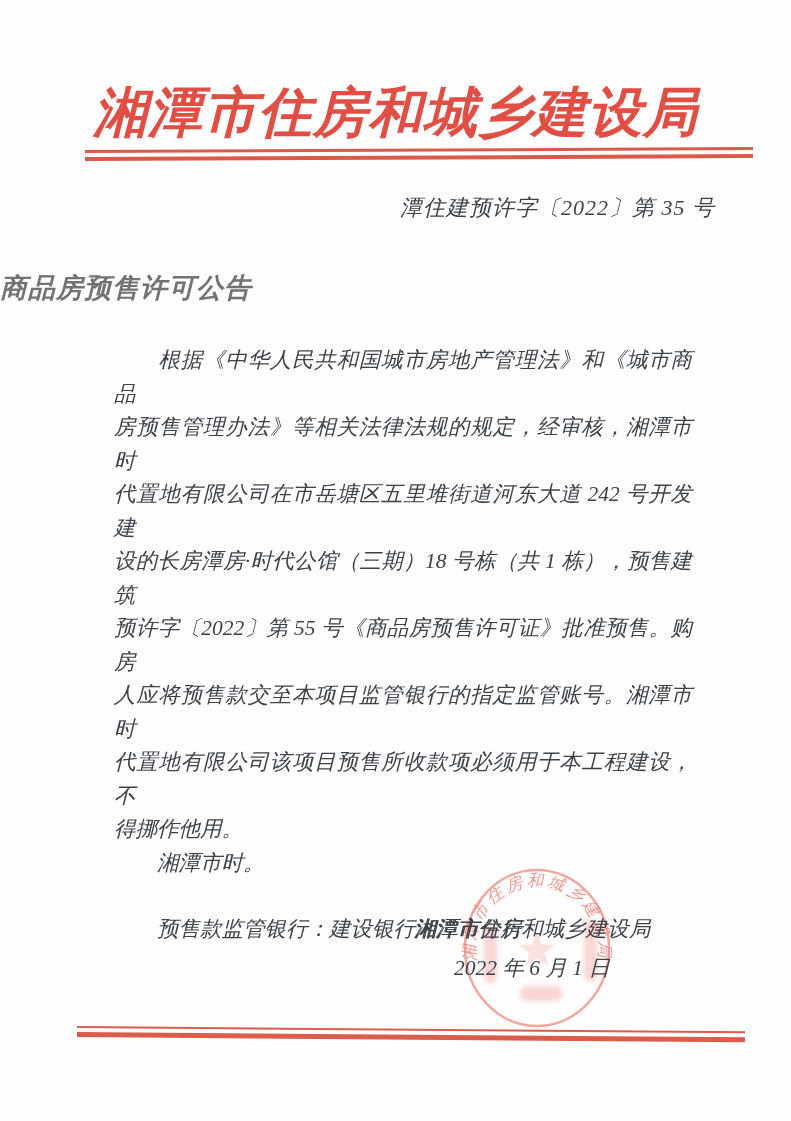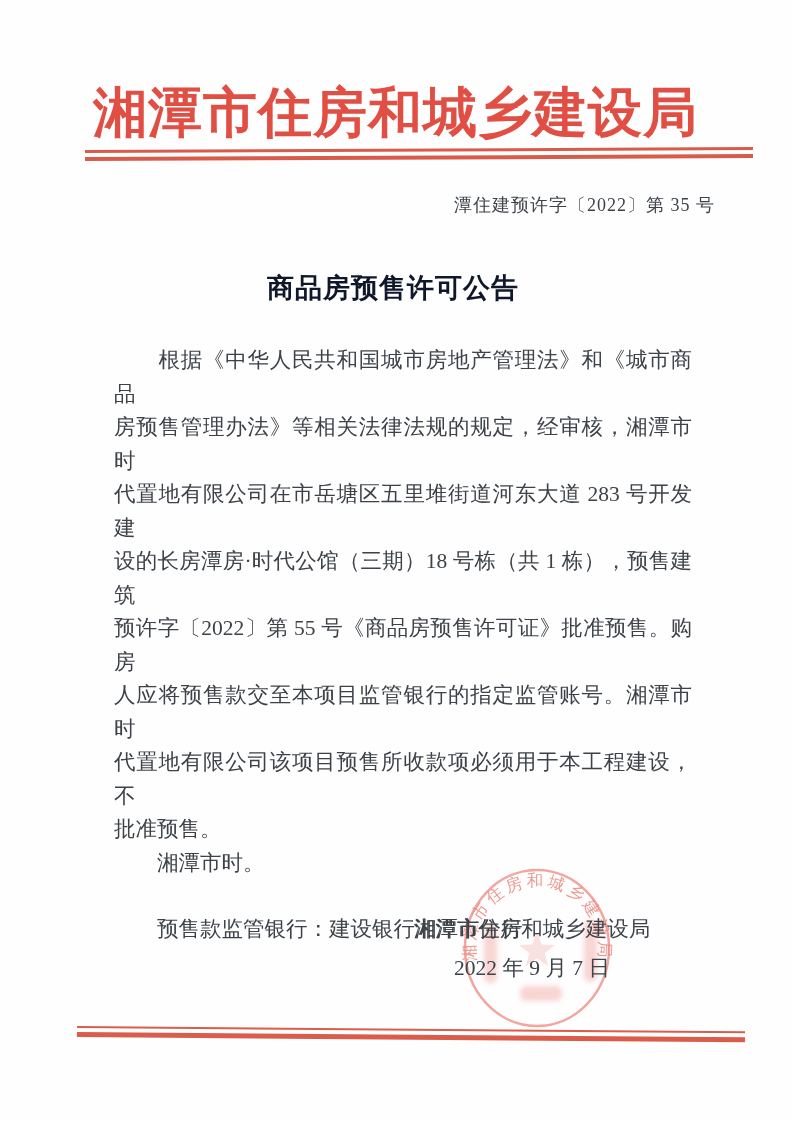--- a/index.html
+++ b/index.html
@@ -4,20 +4,21 @@
 <style>
   html, body { margin: 0; padding: 0; background: #ffffff; }
   .page {
     position: relative;
     width: 791px;
     height: 1121px;
     background: #fefefe;
     overflow: hidden;
     font-family: "Liberation Serif", "DejaVu Serif", serif;
     color: #3d4248;
+    font-style: italic;
   }
 
   
   .agency {
     position: absolute;
     top: 82px; left: 0; right: 0;
     margin: 0;
     text-align: center;
     font-size: 54px;
     line-height: 62px;
@@ -44,34 +45,34 @@
     transform: rotate(0.45deg);
     transform-origin: left center;
     z-index: 3;
   }
   .rule-bottom .r1 { height: 2px; background: #da5c4a; margin-bottom: 4px; }
   .rule-bottom .r2 { height: 5px; background: #da5c4a; }
 
   .doc-number {
     position: absolute;
     top: 193px; right: 76px;
-    font-size: 18px;
+    font-size: 22px;
     letter-spacing: 1px;
     z-index: 3;
   }
 
   .notice-title {
     position: absolute;
     top: 270px; left: 0; right: 5px;
     margin: 0;
-    text-align: center;
+    text-align: left;
     font-size: 27px;
     font-weight: bold;
     letter-spacing: 1px;
-    color: #0f172a;
+    color: #737373;
     z-index: 3;
   }
 
   .body-text {
     position: absolute;
     top: 344px; left: 114px;
     width: 578px;
     font-size: 21.5px;
     line-height: 33.5px;
     z-index: 3;
@@ -124,26 +125,26 @@
   </div>
 
   <div class="doc-number">潭住建预许字〔2022〕第 35 号</div>
 
   <h2 class="notice-title">商品房预售许可公告</h2>
 
   <div class="body-text">
     <div class="para fill">
         <div class="line">　　根据《中华人民共和国城市房地产管理法》和《城市商品</div>
         <div class="line">房预售管理办法》等相关法律法规的规定，经审核，湘潭市时</div>
-        <div class="line">代置地有限公司在市岳塘区五里堆街道河东大道 283 号开发建</div>
+        <div class="line">代置地有限公司在市岳塘区五里堆街道河东大道 242 号开发建</div>
         <div class="line">设的长房潭房·时代公馆（三期）18 号栋（共 1 栋），预售建筑</div>
         <div class="line">预许字〔2022〕第 55 号《商品房预售许可证》批准预售。购房</div>
         <div class="line">人应将预售款交至本项目监管银行的指定监管账号。湘潭市时</div>
         <div class="line">代置地有限公司该项目预售所收款项必须用于本工程建设，不</div>
-        <div class="line">批准预售。</div>
+        <div class="line">得挪作他用。</div>
       </div>
     <div class="para fill">
       </div>
     <div class="para">
         <div class="line">　　湘潭市时。</div>
       </div>
     <div class="para bank">
         <div class="line">　　预售款监管银行：建设银行湘潭市分行</div>
       </div>
   </div>
@@ -155,21 +156,21 @@
     <text font-size="16.5" letter-spacing="3.5" fill="#ec8a82" opacity="0.88" font-family="Liberation Serif, DejaVu Serif, serif">
       <textPath href="#sealArc" startOffset="14">湘潭市住房和城乡建设局</textPath>
     </text>
   </svg>
   <div class="smudge s1"></div>
   <div class="smudge s2"></div>
   <div class="smudge s3"></div>
 
   <div class="sig-block">
     <div>湘潭市住房和城乡建设局</div>
-    <div>2022 年 9 月 7 日</div>
+    <div>2022 年 6 月 1 日</div>
   </div>
 
   <div class="rule-bottom">
     <div class="r1"></div>
     <div class="r2"></div>
   </div>
 
 </div>
 
 </body></html>

